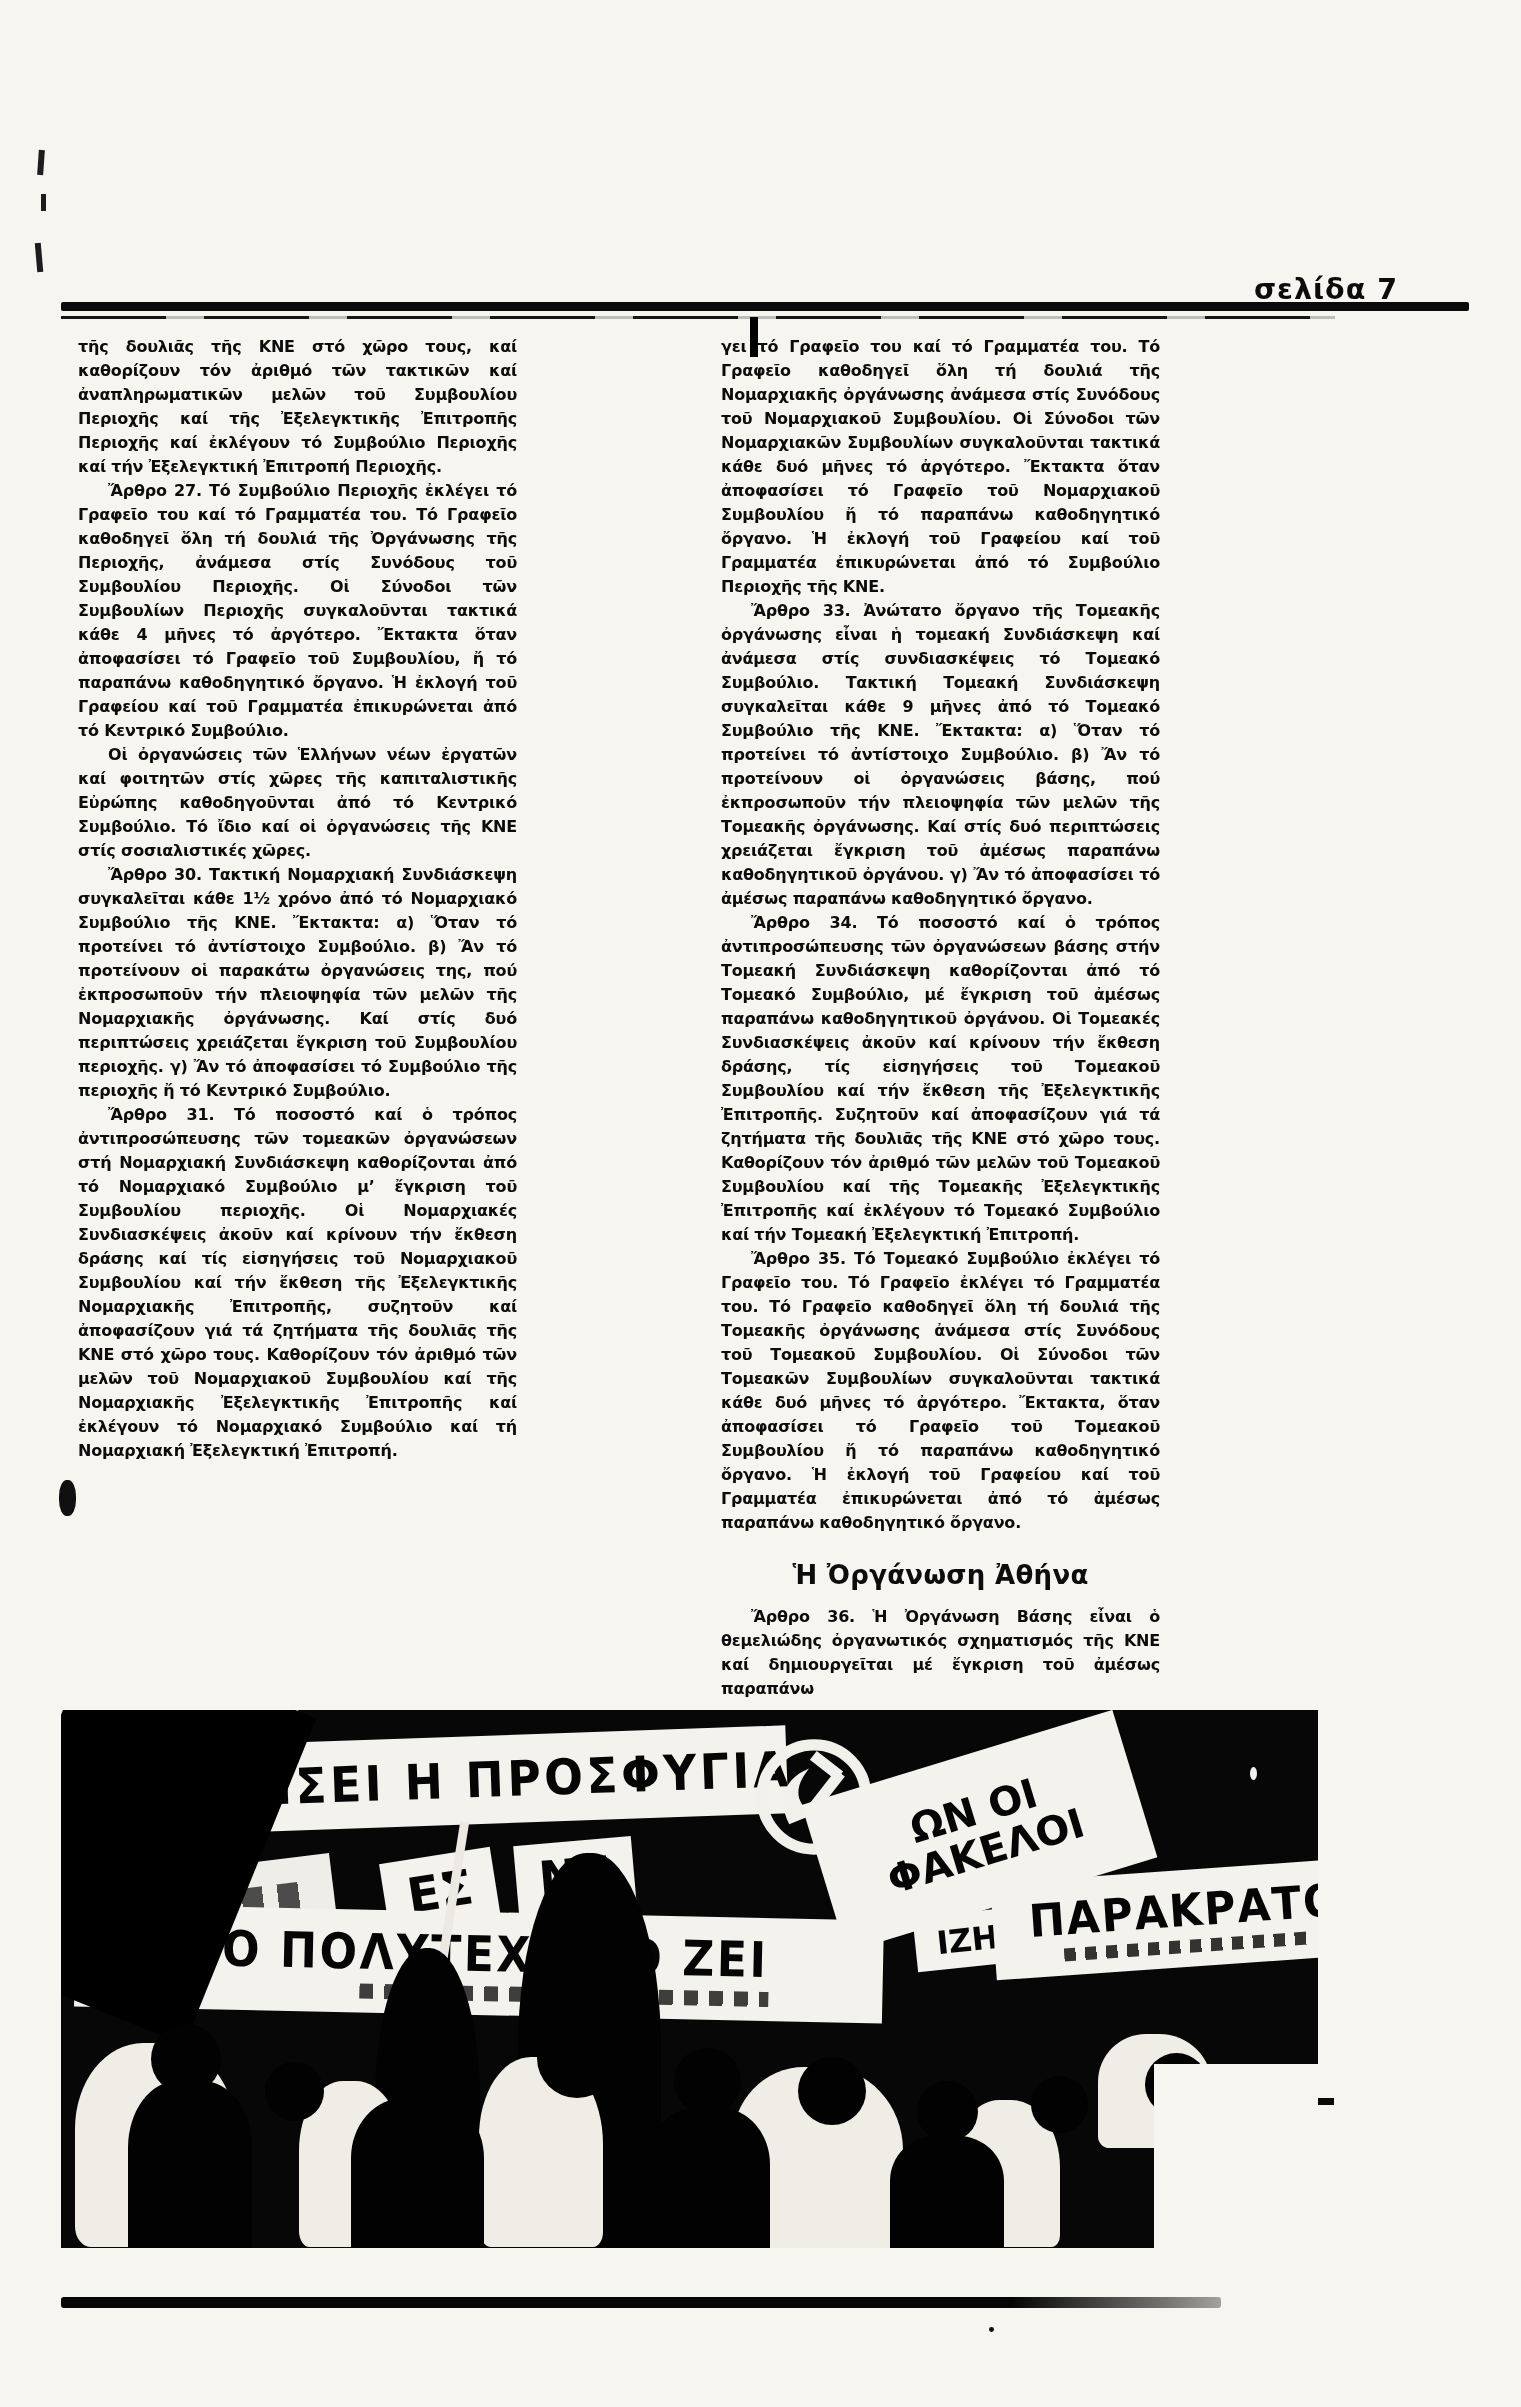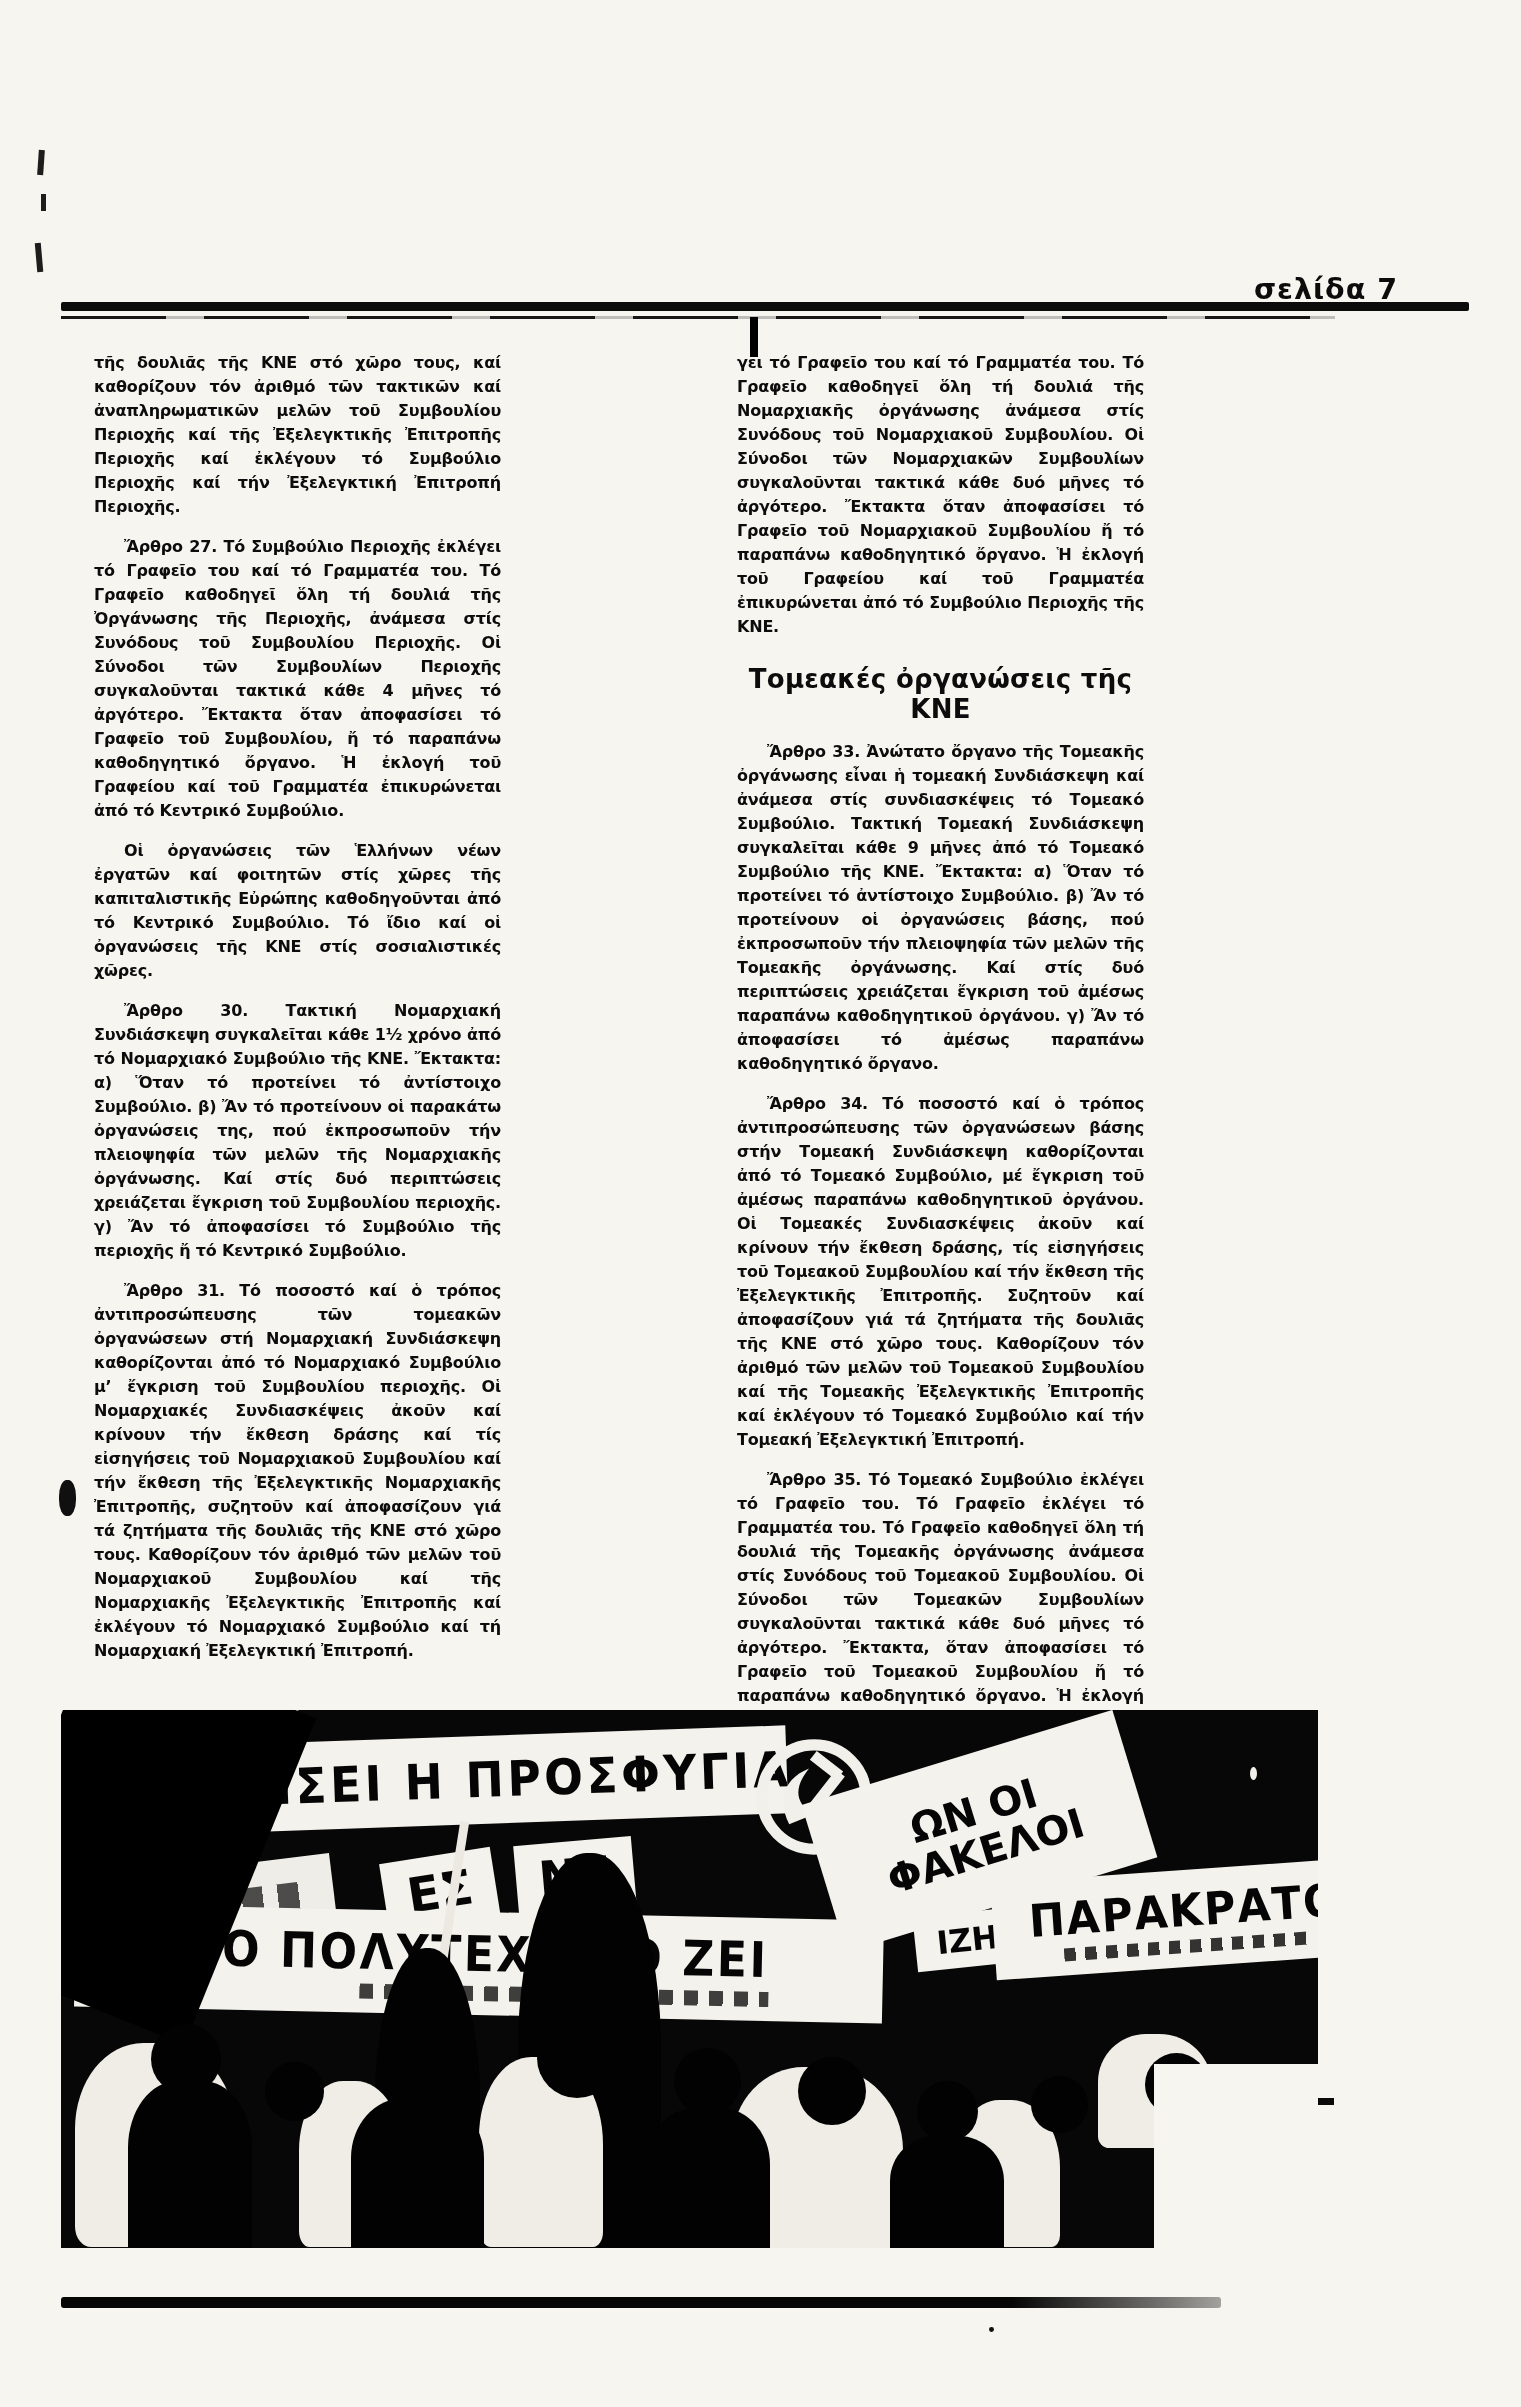--- a/index.html
+++ b/index.html
@@ -16,21 +16,21 @@
   .gutter-mark{position:absolute;left:750px;top:317px;width:7.6px;height:40px;background:#000;}
   
   .tick{position:absolute;background:#1d1d1d;}
   
   .col{
     position:absolute;top:335px;width:439px;height:1377px;overflow:hidden;
     font-size:16px;line-height:24px;font-weight:700;text-align:justify;letter-spacing:-0.2px;
   }
   #col-left{left:78px;}
   #col-right{left:721px;}
-  .col p{margin:16px;}
+  .col p{margin:0;}
   .col p.ind{text-indent:30px;}
   .col h2{font-size:26px;font-weight:700;margin:25px 0 15px 0;text-align:center;letter-spacing:0.3px;line-height:30px;}
   
   #photo{position:absolute;left:61px;top:1710px;width:1257px;height:538px;background:#070707;overflow:hidden;}
   #photo .wedge-tl{position:absolute;left:0;top:0;width:238px;height:114px;background:#f2f0ea;
     clip-path:polygon(0 0,100% 0,0 100%);}
   .banner{position:absolute;background:#f4f2ec;color:#050505;font-weight:700;overflow:hidden;
     display:flex;align-items:center;justify-content:center;}
   #banner-main{left:55px;top:27px;width:671px;height:88px;transform:rotate(-2deg);z-index:2;}
   #banner-main span{font-size:49px;letter-spacing:3.8px;white-space:nowrap;transform:scaleX(.93);}
@@ -89,21 +89,20 @@
     <p class="cont">τῆς δουλιᾶς τῆς ΚΝΕ στό χῶρο τους, καί καθορίζουν τόν ἀριθμό τῶν τακτικῶν καί ἀναπληρωματικῶν μελῶν τοῦ Συμβουλίου Περιοχῆς καί τῆς Ἐξελεγκτικῆς Ἐπιτροπῆς Περιοχῆς καί ἐκλέγουν τό Συμβούλιο Περιοχῆς καί τήν Ἐξελεγκτική Ἐπιτροπή Περιοχῆς.</p>
     <p class="ind">Ἄρθρο 27. Τό Συμβούλιο Περιοχῆς ἐκλέγει τό Γραφεῖο του καί τό Γραμματέα του. Τό Γραφεῖο καθοδηγεῖ ὅλη τή δουλιά τῆς Ὀργάνωσης τῆς Περιοχῆς, ἀνάμεσα στίς Συνόδους τοῦ Συμβουλίου Περιοχῆς. Οἱ Σύνοδοι τῶν Συμβουλίων Περιοχῆς συγκαλοῦνται τακτικά κάθε 4 μῆνες τό ἀργότερο. Ἔκτακτα ὅταν ἀποφασίσει τό Γραφεῖο τοῦ Συμβουλίου, ἤ τό παραπάνω καθοδηγητικό ὄργανο. Ἡ ἐκλογή τοῦ Γραφείου καί τοῦ Γραμματέα ἐπικυρώνεται ἀπό τό Κεντρικό Συμβούλιο.</p>
     <p class="ind">Οἱ ὀργανώσεις τῶν Ἑλλήνων νέων ἐργατῶν καί φοιτητῶν στίς χῶρες τῆς καπιταλιστικῆς Εὐρώπης καθοδηγοῦνται ἀπό τό Κεντρικό Συμβούλιο. Τό ἴδιο καί οἱ ὀργανώσεις τῆς ΚΝΕ στίς σοσιαλιστικές χῶρες.</p>
     <p class="ind">Ἄρθρο 30. Τακτική Νομαρχιακή Συνδιάσκεψη συγκαλεῖται κάθε 1½ χρόνο ἀπό τό Νομαρχιακό Συμβούλιο τῆς ΚΝΕ. Ἔκτακτα: α) Ὅταν τό προτείνει τό ἀντίστοιχο Συμβούλιο. β) Ἄν τό προτείνουν οἱ παρακάτω ὀργανώσεις της, πού ἐκπροσωποῦν τήν πλειοψηφία τῶν μελῶν τῆς Νομαρχιακῆς ὀργάνωσης. Καί στίς δυό περιπτώσεις χρειάζεται ἔγκριση τοῦ Συμβουλίου περιοχῆς. γ) Ἄν τό ἀποφασίσει τό Συμβούλιο τῆς περιοχῆς ἤ τό Κεντρικό Συμβούλιο.</p>
     <p class="ind">Ἄρθρο 31. Τό ποσοστό καί ὁ τρόπος ἀντιπροσώπευσης τῶν τομεακῶν ὀργανώσεων στή Νομαρχιακή Συνδιάσκεψη καθορίζονται ἀπό τό Νομαρχιακό Συμβούλιο μ’ ἔγκριση τοῦ Συμβουλίου περιοχῆς. Οἱ Νομαρχιακές Συνδιασκέψεις ἀκοῦν καί κρίνουν τήν ἔκθεση δράσης καί τίς εἰσηγήσεις τοῦ Νομαρχιακοῦ Συμβουλίου καί τήν ἔκθεση τῆς Ἐξελεγκτικῆς Νομαρχιακῆς Ἐπιτροπῆς, συζητοῦν καί ἀποφασίζουν γιά τά ζητήματα τῆς δουλιᾶς τῆς ΚΝΕ στό χῶρο τους. Καθορίζουν τόν ἀριθμό τῶν μελῶν τοῦ Νομαρχιακοῦ Συμβουλίου καί τῆς Νομαρχιακῆς Ἐξελεγκτικῆς Ἐπιτροπῆς καί ἐκλέγουν τό Νομαρχιακό Συμβούλιο καί τή Νομαρχιακή Ἐξελεγκτική Ἐπιτροπή.</p>
 
   </div>
 
   <div class="col" id="col-right">
     <p class="cont">γει τό Γραφεῖο του καί τό Γραμματέα του. Τό Γραφεῖο καθοδηγεῖ ὅλη τή δουλιά τῆς Νομαρχιακῆς ὀργάνωσης ἀνάμεσα στίς Συνόδους τοῦ Νομαρχιακοῦ Συμβουλίου. Οἱ Σύνοδοι τῶν Νομαρχιακῶν Συμβουλίων συγκαλοῦνται τακτικά κάθε δυό μῆνες τό ἀργότερο. Ἔκτακτα ὅταν ἀποφασίσει τό Γραφεῖο τοῦ Νομαρχιακοῦ Συμβουλίου ἤ τό παραπάνω καθοδηγητικό ὄργανο. Ἡ ἐκλογή τοῦ Γραφείου καί τοῦ Γραμματέα ἐπικυρώνεται ἀπό τό Συμβούλιο Περιοχῆς τῆς ΚΝΕ.</p>
-    <h2>Τομεακές ὀργανώσεις τῆς ΚΝΕ</h2>
     <p class="ind">Ἄρθρο 33. Ἀνώτατο ὄργανο τῆς Τομεακῆς ὀργάνωσης εἶναι ἡ τομεακή Συνδιάσκεψη καί ἀνάμεσα στίς συνδιασκέψεις τό Τομεακό Συμβούλιο. Τακτική Τομεακή Συνδιάσκεψη συγκαλεῖται κάθε 9 μῆνες ἀπό τό Τομεακό Συμβούλιο τῆς ΚΝΕ. Ἔκτακτα: α) Ὅταν τό προτείνει τό ἀντίστοιχο Συμβούλιο. β) Ἄν τό προτείνουν οἱ ὀργανώσεις βάσης, πού ἐκπροσωποῦν τήν πλειοψηφία τῶν μελῶν τῆς Τομεακῆς ὀργάνωσης. Καί στίς δυό περιπτώσεις χρειάζεται ἔγκριση τοῦ ἀμέσως παραπάνω καθοδηγητικοῦ ὀργάνου. γ) Ἄν τό ἀποφασίσει τό ἀμέσως παραπάνω καθοδηγητικό ὄργανο.</p>
     <p class="ind">Ἄρθρο 34. Τό ποσοστό καί ὁ τρόπος ἀντιπροσώπευσης τῶν ὀργανώσεων βάσης στήν Τομεακή Συνδιάσκεψη καθορίζονται ἀπό τό Τομεακό Συμβούλιο, μέ ἔγκριση τοῦ ἀμέσως παραπάνω καθοδηγητικοῦ ὀργάνου. Οἱ Τομεακές Συνδιασκέψεις ἀκοῦν καί κρίνουν τήν ἔκθεση δράσης, τίς εἰσηγήσεις τοῦ Τομεακοῦ Συμβουλίου καί τήν ἔκθεση τῆς Ἐξελεγκτικῆς Ἐπιτροπῆς. Συζητοῦν καί ἀποφασίζουν γιά τά ζητήματα τῆς δουλιᾶς τῆς ΚΝΕ στό χῶρο τους. Καθορίζουν τόν ἀριθμό τῶν μελῶν τοῦ Τομεακοῦ Συμβουλίου καί τῆς Τομεακῆς Ἐξελεγκτικῆς Ἐπιτροπῆς καί ἐκλέγουν τό Τομεακό Συμβούλιο καί τήν Τομεακή Ἐξελεγκτική Ἐπιτροπή.</p>
     <p class="ind">Ἄρθρο 35. Τό Τομεακό Συμβούλιο ἐκλέγει τό Γραφεῖο του. Τό Γραφεῖο ἐκλέγει τό Γραμματέα του. Τό Γραφεῖο καθοδηγεῖ ὅλη τή δουλιά τῆς Τομεακῆς ὀργάνωσης ἀνάμεσα στίς Συνόδους τοῦ Τομεακοῦ Συμβουλίου. Οἱ Σύνοδοι τῶν Τομεακῶν Συμβουλίων συγκαλοῦνται τακτικά κάθε δυό μῆνες τό ἀργότερο. Ἔκτακτα, ὅταν ἀποφασίσει τό Γραφεῖο τοῦ Τομεακοῦ Συμβουλίου ἤ τό παραπάνω καθοδηγητικό ὄργανο. Ἡ ἐκλογή τοῦ Γραφείου καί τοῦ Γραμματέα ἐπικυρώνεται ἀπό τό ἀμέσως παραπάνω καθοδηγητικό ὄργανο.</p>
     <h2>Ἡ Ὀργάνωση Ἀθήνα</h2>
     <p class="ind">Ἄρθρο 36. Ἡ Ὀργάνωση Βάσης εἶναι ὁ θεμελιώδης ὀργανωτικός σχηματισμός τῆς ΚΝΕ καί δημιουργεῖται μέ ἔγκριση τοῦ ἀμέσως παραπάνω</p>
   </div>
 
   <div id="photo">
     <div class="wedge-tl"></div>
     <div class="fleck" style="left:932px;top:38px;width:9.5px;height:15px;"></div>

